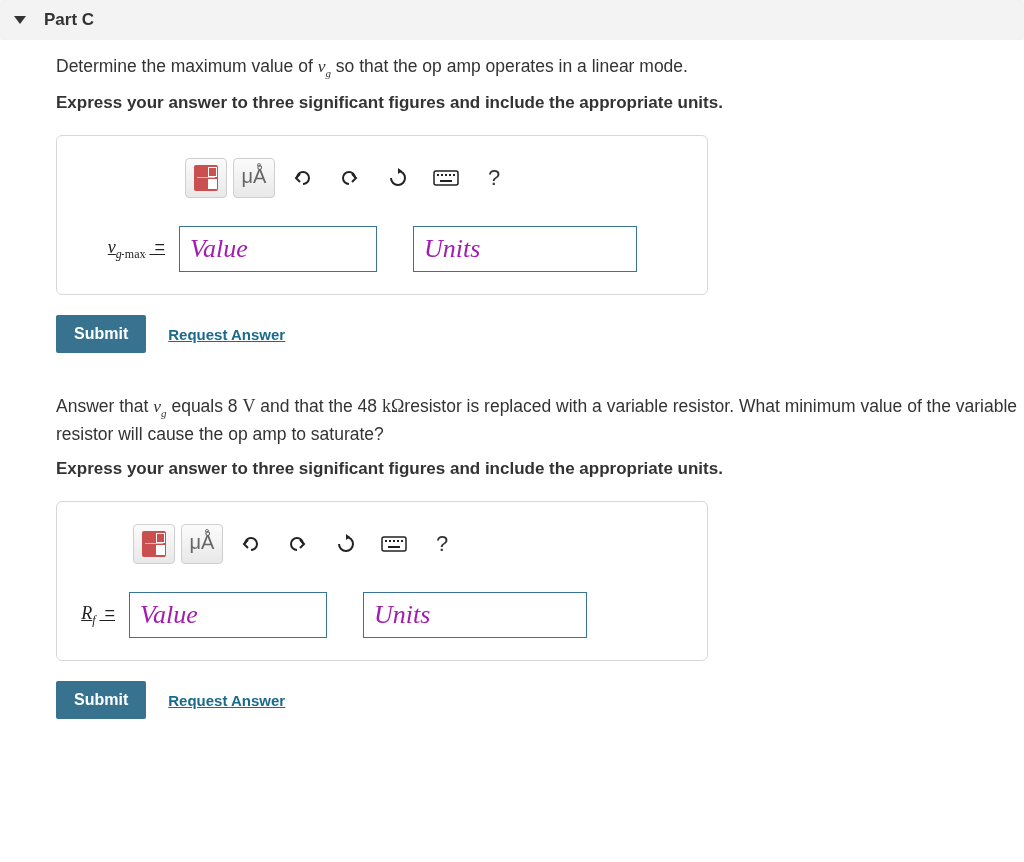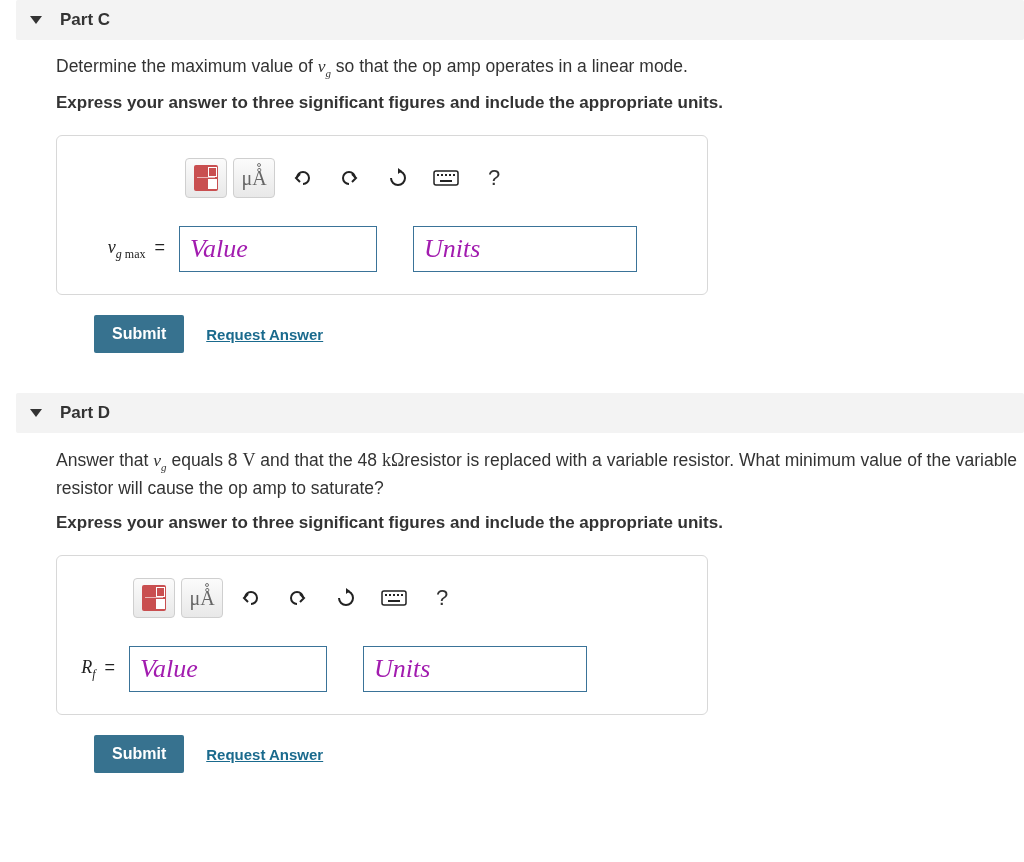--- a/index.html
+++ b/index.html
@@ -12,21 +12,20 @@
     background: #fff;
   }
   .container { width: 1024px; }
   .part-header {
     background: #f3f3f3;
     padding: 10px 14px;
     display: flex;
     align-items: center;
     border-radius: 2px;
     margin-bottom: 14px;
-    margin-left: 16px;
   }
   .caret {
     width: 0; height: 0;
     border-left: 6px solid transparent;
     border-right: 6px solid transparent;
     border-top: 8px solid #333;
     margin-right: 18px;
   }
   .part-title { font-weight: bold; font-size: 17px; }
   .part-body { padding: 0 0 0 56px; margin-bottom: 40px; }
@@ -89,42 +88,43 @@
   .fraction-glyph::before { top: 2px; background:transparent }
   .fraction-glyph::after { bottom: 2px; background: #fff; }
   .fraction-bar {
     position: absolute;
     left: 3px; right: 3px; top: 12px; height: 1px;
     background: rgba(255,255,255,0.6);
   }
   .unit-glyph {
     position: relative;
     width: 32px; height: 26px;
-    display: flex; align-items:center; justify-content:center;
+    display: flex; justify-content:center;
     color: #666;
-    font-family: Liberation Serif, serif;
+    font-family: Liberation Sans, sans-serif;
     font-size: 20px;
   }
   .unit-glyph .ring {
     position:absolute; top:-2px; left:50%; transform:translateX(3px);
     width:4px;height:4px;border:1px solid #777;border-radius:50%;
   }
   .help-q { font-size: 22px; color:#333; font-family: Arial; }
   .answer-row {
     display: flex;
     align-items: center;
     gap: 14px;
   }
   .var-label {
     font-family: "Times New Roman", serif;
     font-size: 18px;
     font-style: italic;
     min-width: 90px;
     text-align: right;
     color:#222;
+    text-decoration:underline;
   }
   .answer-box.rf .var-label { min-width: 40px; }
   .var-label .sub { font-size: 12px; font-style: italic; vertical-align: sub; }
   .var-label .subw { font-size: 12px; font-style: normal; vertical-align: sub; }
   .eq { font-style: normal; font-family: Arial; margin-left:4px }
   .field {
     border: 1px solid #3a7398;
     height: 46px;
     font-family: "Times New Roman", serif;
     font-style: italic;
@@ -140,21 +140,20 @@
   .actions { display:flex; align-items:center; gap:22px; margin-top: 4px; }
   .submit-btn {
     background: #37728f;
     color: #fff;
     border: none;
     padding: 10px 18px;
     font-size: 16px;
     font-weight: bold;
     border-radius: 2px;
     cursor: pointer;
-    margin-left: 38px;
   }
   .request-link {
     color: #1a6a8d;
     font-weight: bold;
     text-decoration: underline;
     font-size: 15px;
     cursor: pointer;
   }
   .q-var { font-style: italic; font-family: "Times New Roman", serif; }
   .q-sub { font-size: 11px; vertical-align: sub; font-style: italic; font-family: "Times New Roman", serif;}
@@ -233,24 +232,20 @@
           </div>
       </div>
     </div>
 
     <div class="actions">
       <button class="submit-btn">Submit</button>
       <a class="request-link">Request Answer</a>
     </div>
   </div>
 
-  <div class="part-header">
-    <div class="caret"></div>
-    <div class="part-title">Part D</div>
-  </div>
   <div class="part-body">
     <p class="question">
       <span>Answer that </span><span class="q-var">v</span><span class="q-sub">g</span><span> equals 8 </span><span class="q-upright">V</span><span> and that the 48 </span><span class="q-upright">kΩ</span><span>resistor is replaced with a variable resistor. What minimum value of the variable resistor will cause the op amp to saturate?</span>
     </p>
     <p class="instr">Express your answer to three significant figures and include the appropriate units.</p>
 
     <div class="answer-box rf">
       <div class="toolbar">
         <div class="tbtn">
           <div class="fraction-glyph">

